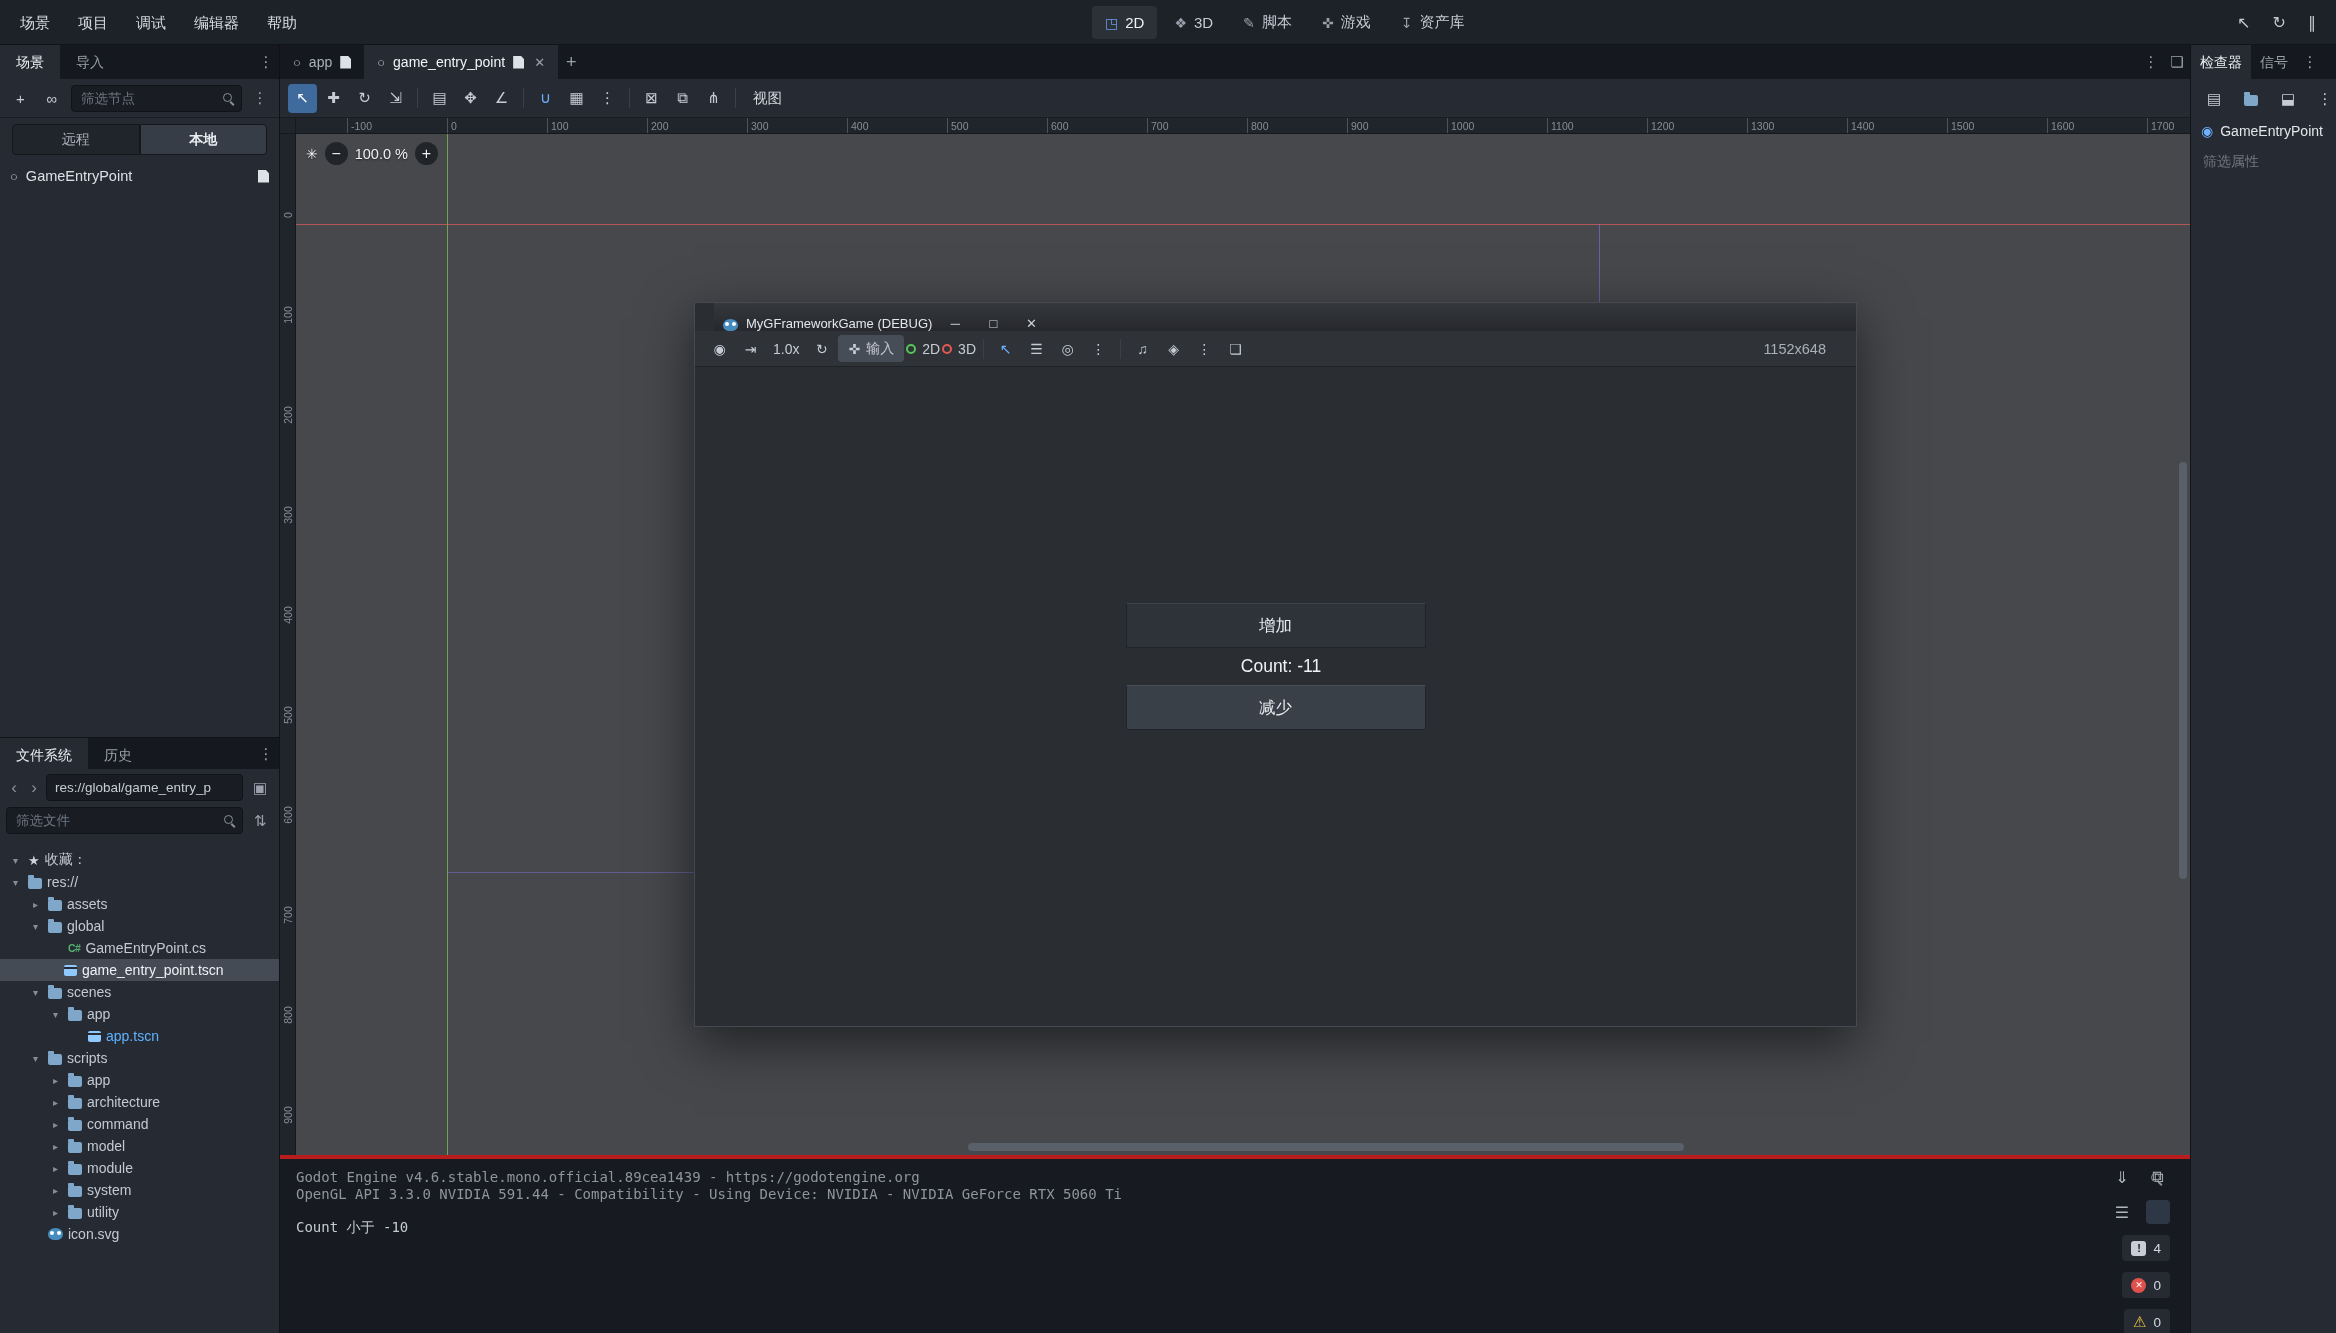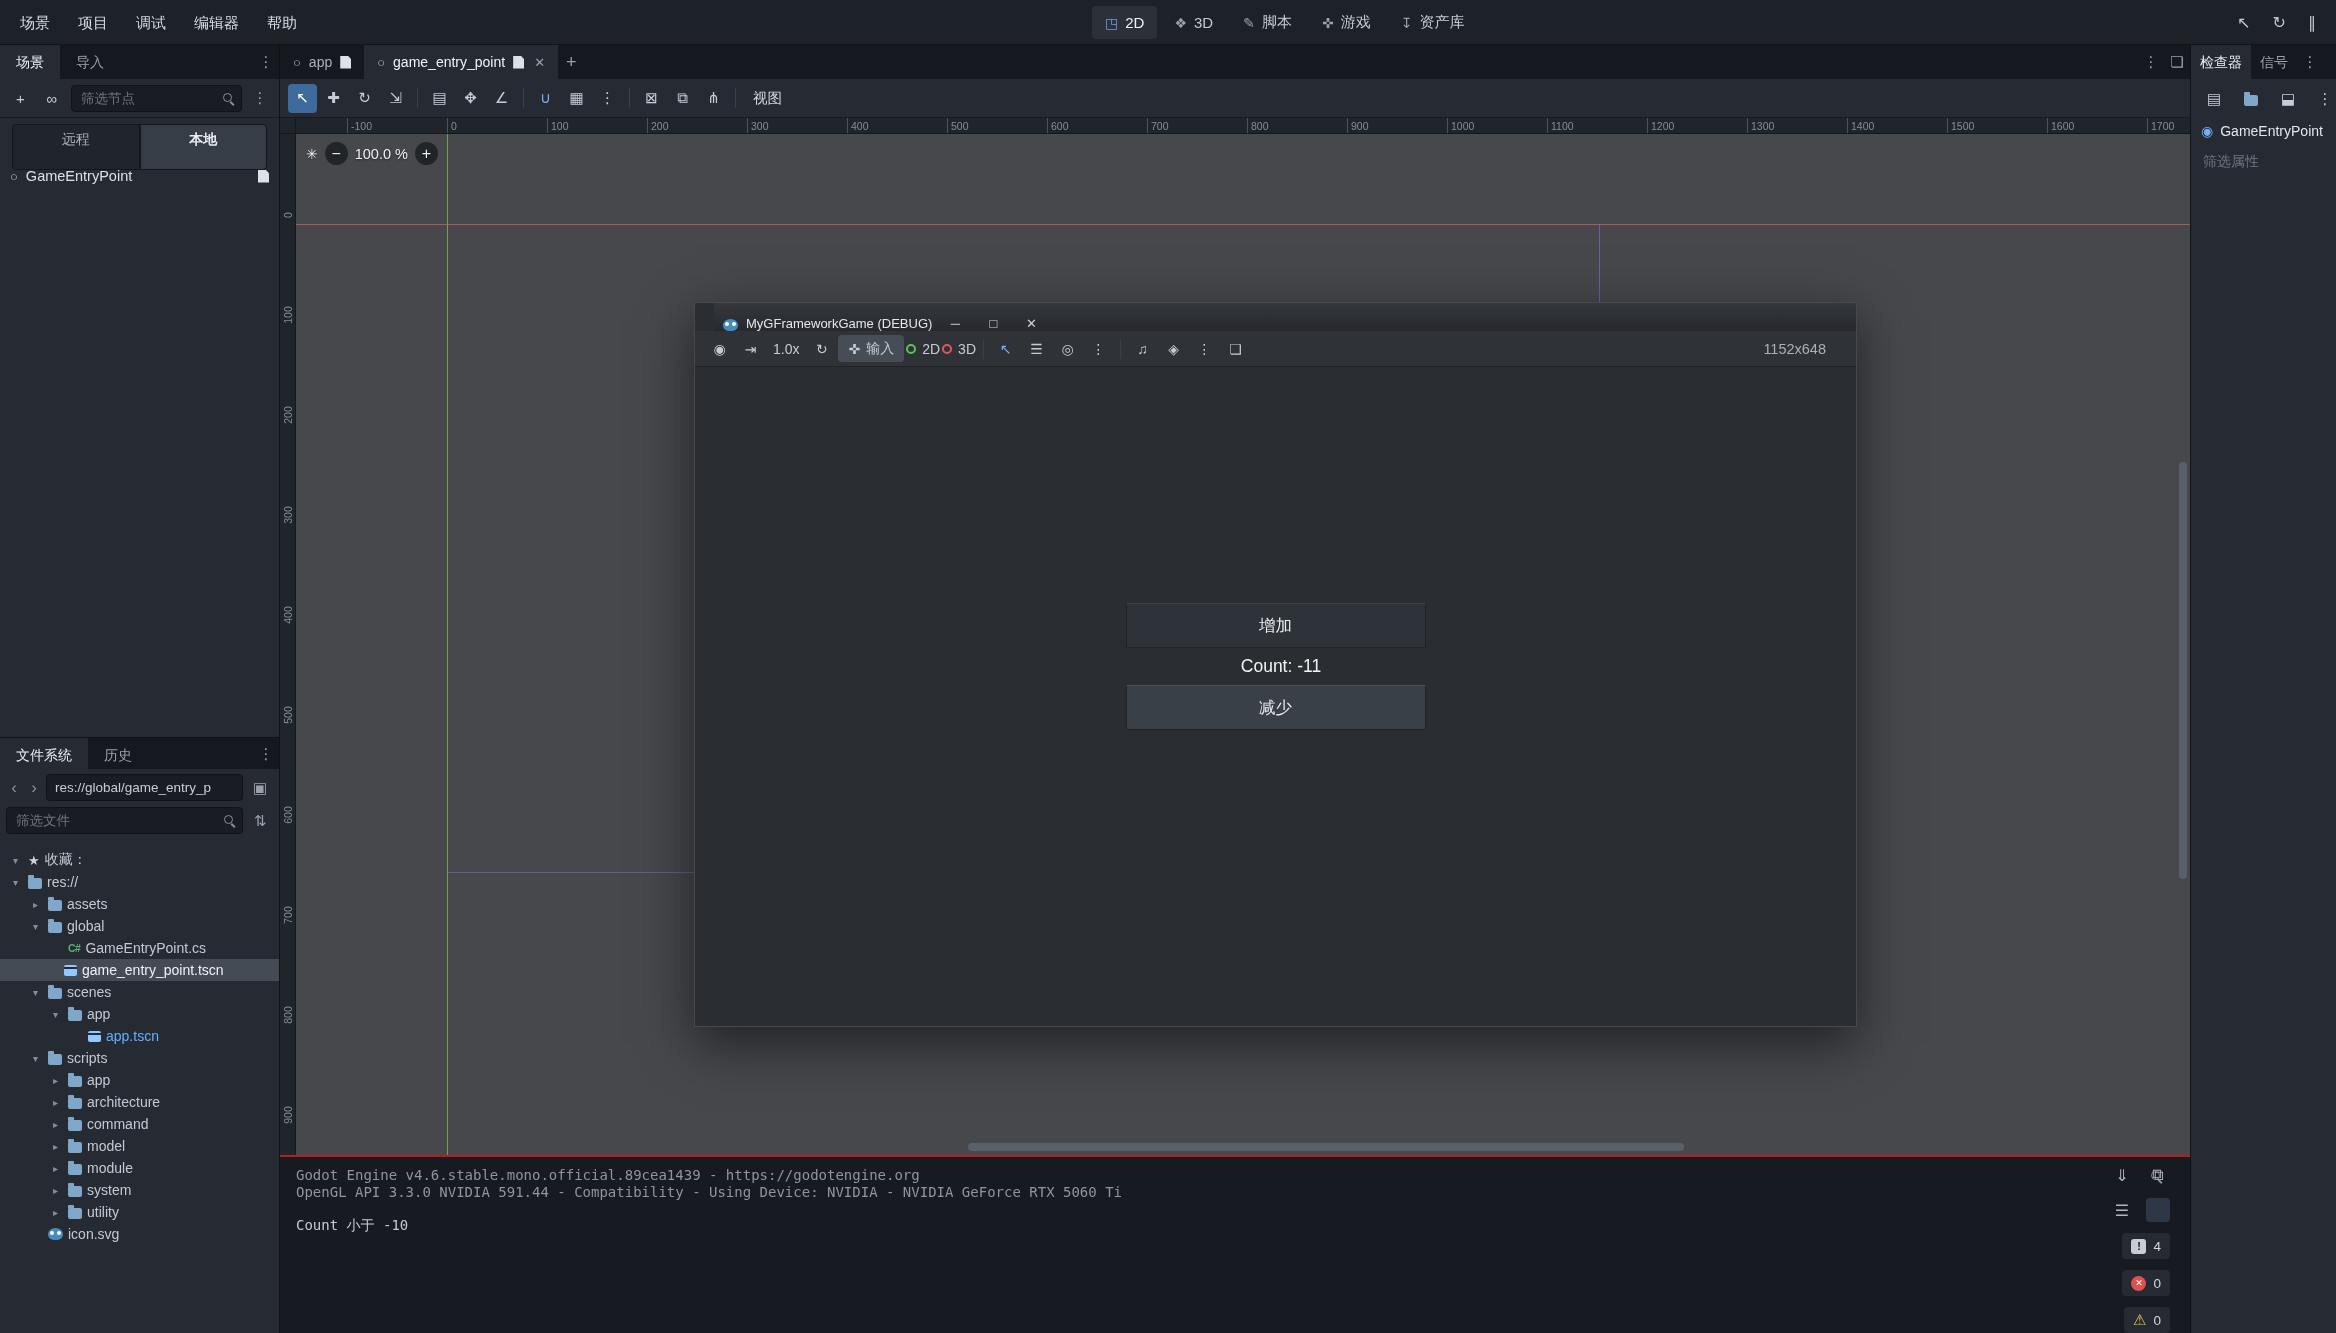--- a/index.html
+++ b/index.html
@@ -50,21 +50,21 @@
   .tbtn.accent{color:#6fb0ff;}
   .tbtn.pressed{background:#474d56;padding:0 10px;}
   .tsep{width:1px;height:20px;background:#3a4049;margin:0 5px;}
   .search-box{position:relative;flex:1;}
   .search-box input{width:100%;height:27px;background:#191d23;border:1px solid #101318;border-radius:4px;
                     color:#c7ccd4;padding:0 26px 0 9px;font-size:13.5px;font-family:inherit;outline:none;}
   .search-box input::placeholder{color:#6d7480;}
   .sh-search{position:absolute;right:7px;top:7px;width:13px;height:13px;color:#8a9099;}
   .sh-search::before{content:"";position:absolute;left:1px;top:1px;width:7px;height:7px;border:1.5px solid currentColor;border-radius:50%;}
   .sh-search::after{content:"";position:absolute;left:9px;top:9px;width:5px;height:2px;background:currentColor;transform:rotate(45deg);transform-origin:0 0;}
-  .segmented{position:absolute;left:12px;right:12px;top:45px;height:46px;display:flex;}
+  .segmented{position:absolute;left:12px;right:12px;top:45px;height:31px;display:flex;}
   .seg-btn{flex:1;text-align:center;line-height:29px;font-size:14px;color:#a7aeb9;background:#20242b;
            border:1px solid #14171c;cursor:pointer;}
   .seg-btn:first-child{border-radius:4px 0 0 4px;}
   .seg-btn:last-child{border-radius:0 4px 4px 0;font-weight:bold;}
   .seg-btn.active{background:#363d47;color:#e8ecf1;}
   .scene-node-row{position:absolute;left:0;right:0;top:84px;height:26px;display:flex;align-items:center;gap:8px;
                   padding:0 10px;font-size:14.5px;color:#dbe0e7;cursor:pointer;}
   .sh-page{width:11px;height:13px;background:#dde2e9;clip-path:polygon(0 0,68% 0,100% 28%,100% 100%,0 100%);}
   
   .fs-section{position:absolute;left:0;right:0;top:658px;bottom:0;}
@@ -124,21 +124,21 @@
   .gw-res{margin-left:auto;color:#aab0b8;font-size:14.5px;padding-right:20px;}
   .ring{width:10px;height:10px;border:2px solid #58c558;border-radius:50%;}
   .gw-body{position:absolute;left:0;right:0;top:64px;bottom:0;background:#2a2d31;display:flex;flex-direction:column;align-items:center;}
   .gw-ui{margin-top:236px;display:flex;flex-direction:column;align-items:center;}
   .gw-btn{width:300px;height:45px;display:flex;align-items:center;justify-content:center;
           font-size:16.5px;color:#e8ebef;border:1px solid #202329;cursor:pointer;}
   .btn-inc{background:#2e3339;border-top-color:#3c424a;}
   .btn-dec{background:#3a4048;border-top-color:#474e57;}
   .gw-count{height:37px;line-height:37px;color:#f0f3f6;font-size:17.5px;margin-left:11px;}
   
-  .output{position:absolute;left:0;right:0;bottom:0;height:178px;background:#171a20;border-top:2px solid #b91c1c;
+  .output{position:absolute;left:0;right:0;bottom:0;height:178px;background:#171a20;border-top:4px solid #b91c1c;
           font-family:"DejaVu Sans Mono","Liberation Mono",monospace;font-size:14px;color:#c6cbd3;}
   .out-log{padding:10px 0 0 16px;line-height:16.5px;}
   .out-line:nth-child(-n+2){color:#8f959f;}
   .out-side{position:absolute;right:20px;top:6px;display:flex;flex-direction:column;align-items:flex-end;gap:11px;
             font-family:"Liberation Sans","DejaVu Sans",sans-serif;}
   .out-icn-row{display:flex;gap:12px;align-items:center;}
   .out-icn{color:#aeb4bd;font-size:16px;width:24px;height:24px;display:flex;align-items:center;justify-content:center;border-radius:4px;cursor:pointer;}
   .out-icn.active{background:#2e3746;}
   .badge{display:flex;align-items:center;gap:7px;height:26px;padding:0 9px;border-radius:4px;background:#262b33;
          color:#d4d9e0;font-size:13.5px;cursor:pointer;}

